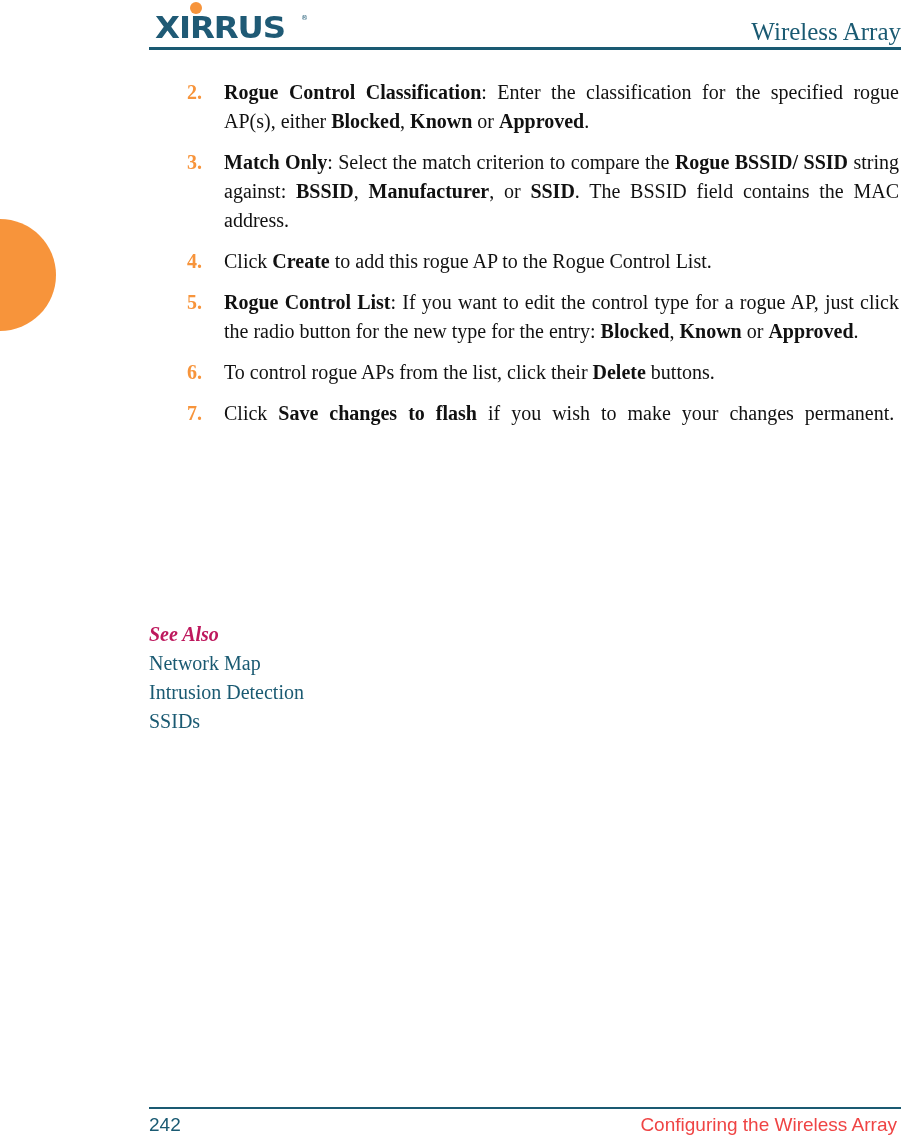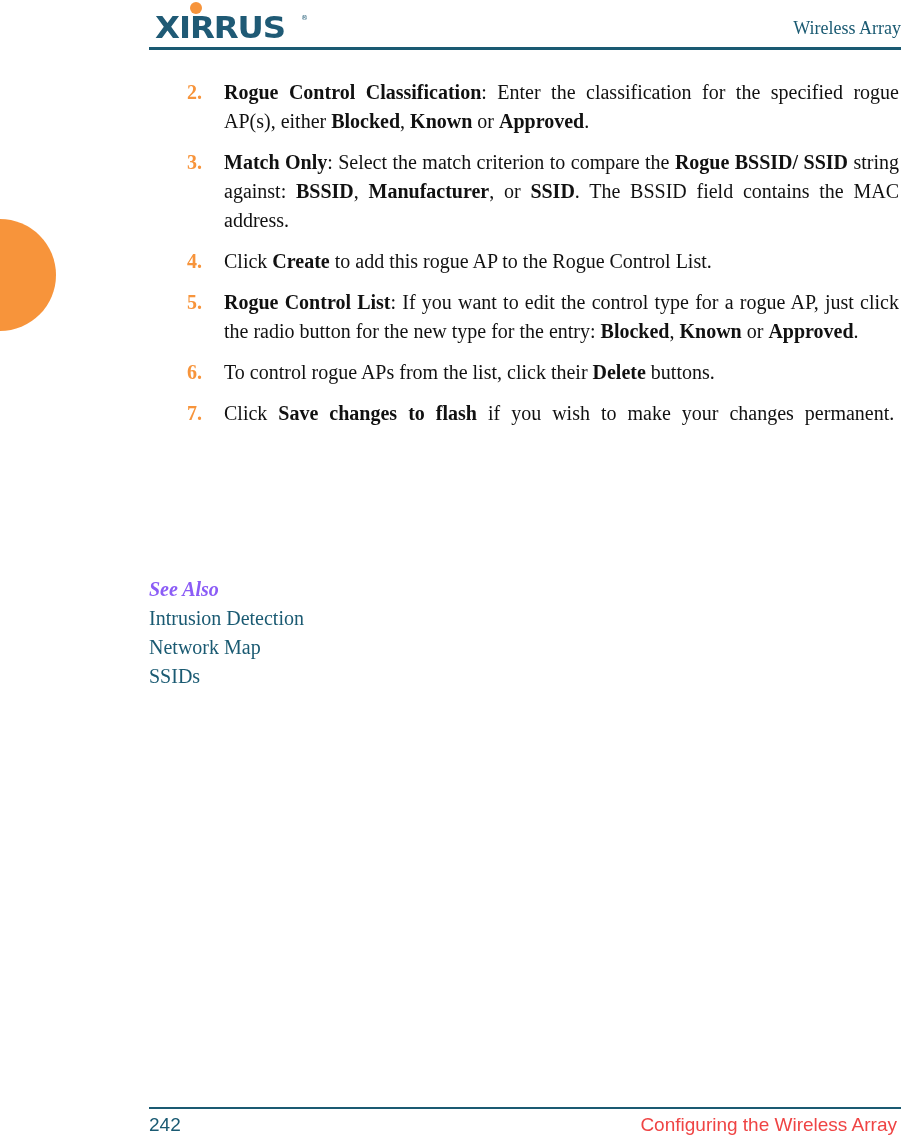--- a/index.html
+++ b/index.html
@@ -6,33 +6,33 @@
   body { width: 901px; height: 1137px; position: relative; overflow: hidden;
          font-family: "Liberation Serif", "DejaVu Serif", serif; color: #111; }
 
   .header { position: absolute; left: 149px; top: 0; width: 752px; height: 52px; }
   .logo { position: absolute; left: 6px; top: 2px; height: 40px; }
   .logo-text { position: absolute; left: 0; top: 8px; font-family: "DejaVu Sans", sans-serif;
                font-weight: bold; font-size: 30px; letter-spacing: -1px; color: #1f5a75;
                transform: scaleX(1.08); transform-origin: left; }
   .logo-dot { position: absolute; left: 35px; top: 0; width: 12px; height: 12px; border-radius: 50%; background: #f7943b; }
   .logo-reg { position: absolute; left: 146px; top: 12px; font-size: 7px; color: #1f5a75; font-family: "DejaVu Sans", sans-serif; }
-  .header-title { position: absolute; right: 0; top: 18px; font-size: 18px; color: #1a5a72; }
+  .header-title { position: absolute; right: 0; top: 18px; font-size: 25px; color: #1a5a72; }
   .header-rule { position: absolute; left: 0; top: 47px; width: 752px; height: 3px; background: #1a5a72; }
 
   .tab-circle { position: absolute; left: -56px; top: 219px; width: 112px; height: 112px; border-radius: 50%; background: #f7943b; }
 
   .content { position: absolute; left: 149px; top: 66px; width: 750px; font-size: 20px; line-height: 29px; }
   .para { margin: 0 0 0 75px; text-align: justify; }
   .step { position: relative; margin: 12px 0 0 75px; text-align: justify; }
   .step-num { position: absolute; left: -37px; top: 0; color: #f7943b; font-weight: bold; }
   b { font-weight: bold; }
 
   .see-also { position: absolute; left: 149px; top: 575px; font-size: 20px; line-height: 29px; }
-  .see-also-title { color: #8b5cf6; font-style: italic; font-weight: bold; }
+  .see-also-title { color: #be185d; font-style: italic; font-weight: bold; margin-top: 45px; }
   .see-also-link { display: block; color: #1a5a72; text-decoration: none; }
 
   .footer { position: absolute; left: 149px; top: 1107px; width: 752px; height: 36px; }
   .footer-rule { position: absolute; left: 0; top: 0; width: 752px; height: 2px; background: #1a5a72; }
   .footer-page { position: absolute; left: 0; top: 7px; font-family: "Liberation Sans", sans-serif; font-size: 19px; color: #1a5a72; }
   .footer-chapter { position: absolute; right: 4px; top: 7px; font-family: "Liberation Sans", sans-serif; font-size: 19px; color: #ef4444; }
 </style>
 </head>
 <body>
 
@@ -58,22 +58,22 @@
 
   <p class="step"><span class="step-num">5.</span><b>Rogue Control List</b><span>: If you want to edit the control type for a rogue AP, just click the radio button for the new type for the entry: </span><b>Blocked</b><span>, </span><b>Known</b><span> or </span><b>Approved</b><span>.</span></p>
 
   <p class="step"><span class="step-num">6.</span><span>To control rogue APs from the list, click their </span><b>Delete</b><span> buttons.</span></p>
 
   <p class="step" style="word-spacing: 6px;"><span class="step-num">7.</span><span>Click </span><b>Save changes to flash</b><span> if you wish to make your changes permanent.</span></p>
 </div>
 
 <div class="see-also">
   <div class="see-also-title">See Also</div>
+  <a class="see-also-link">Network Map</a>
   <a class="see-also-link">Intrusion Detection</a>
-  <a class="see-also-link">Network Map</a>
   <a class="see-also-link">SSIDs</a>
 </div>
 
 <div class="footer">
   <div class="footer-rule"></div>
   <div class="footer-page">242</div>
   <div class="footer-chapter">Configuring the Wireless Array</div>
 </div>
 
 </body></html>

